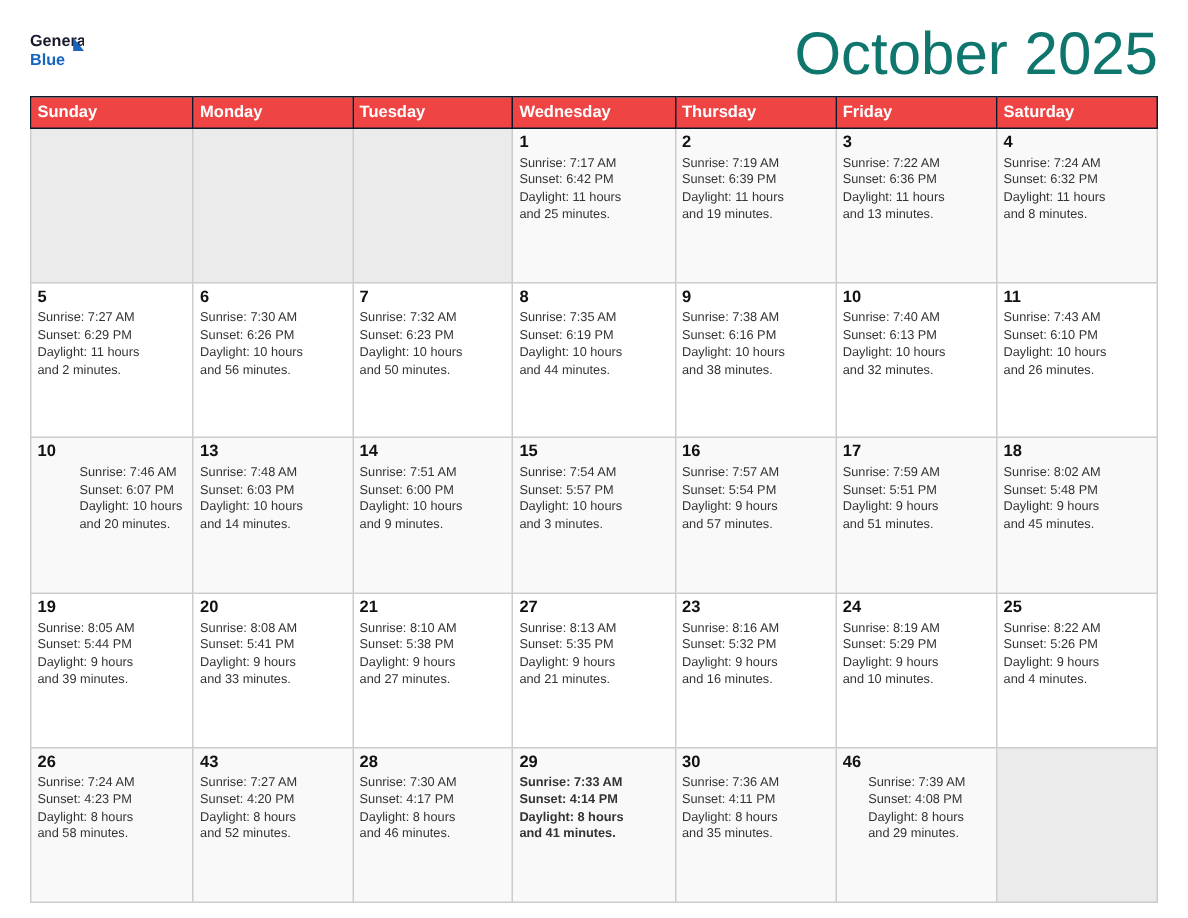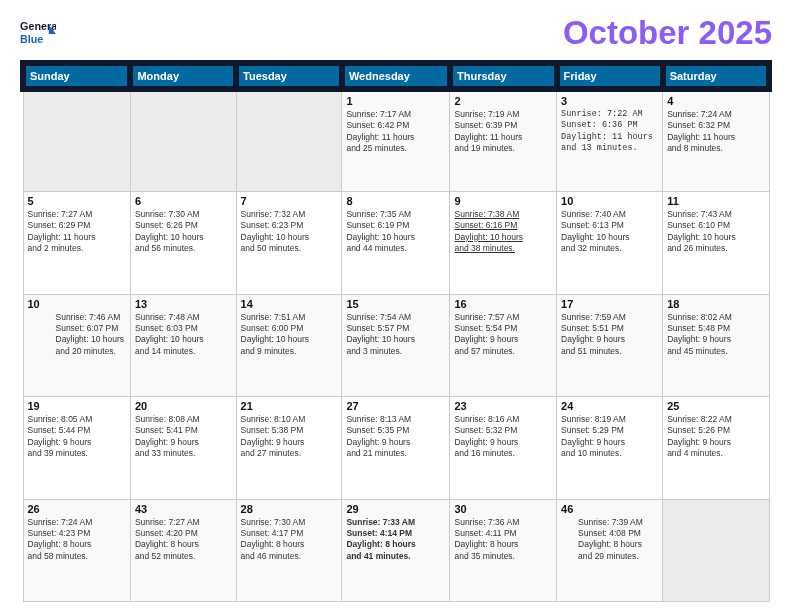--- a/index.html
+++ b/index.html
@@ -29,44 +29,44 @@
       gap: 4px;
     }
     .logo-icon {
       width: 36px;
       height: 36px;
     }
     .title-block {
       text-align: right;
     }
     .month-title {
-      font-size: 33px;
-      font-weight: bold;
-      color: #8b5cf6;
+      font-size: 40px;
+      font-weight: normal;
+      color: #0f766e;
       line-height: 1;
     }
     .subtitle {
       font-size: 13px;
       color: #333;
       margin-top: 2px;
     }
     .calendar {
       width: 100%;
       border-collapse: collapse;
       flex: 1;
       font-size: 9.5px;
     }
     .calendar thead th {
-      background: #0369a1;
+      background: #ef4444;
       color: #fff;
       padding: 4px 4px;
       text-align: left;
       font-size: 11px;
       font-weight: bold;
-      border: 6px solid #0f172a;
+      border: 1px solid #0f172a;
     }
     .calendar tbody td {
       border: 1px solid #ccc;
       vertical-align: top;
       padding: 3px 4px;
       width: 113px;
       min-height: 70px;
       height: 80px;
       background: #fff;
     }
@@ -134,21 +134,21 @@
           </td>
           <td>
             <div class="cell-day">2</div>
             <div class="cell-info" style="white-space: pre-line;">Sunrise: 7:19 AM
 Sunset: 6:39 PM
 Daylight: 11 hours
 and 19 minutes.</div>
           </td>
           <td>
             <div class="cell-day">3</div>
-            <div class="cell-info" style="white-space: pre-line; font-family: Liberation Mono, monospace;">Sunrise: 7:22 AM
+            <div class="cell-info" style="white-space: pre-line;">Sunrise: 7:22 AM
 Sunset: 6:36 PM
 Daylight: 11 hours
 and 13 minutes.</div>
           </td>
           <td>
             <div class="cell-day">4</div>
             <div class="cell-info" style="white-space: pre-line;">Sunrise: 7:24 AM
 Sunset: 6:32 PM
 Daylight: 11 hours
 and 8 minutes.</div>
@@ -178,21 +178,21 @@
           </td>
           <td>
             <div class="cell-day">8</div>
             <div class="cell-info" style="white-space: pre-line;">Sunrise: 7:35 AM
 Sunset: 6:19 PM
 Daylight: 10 hours
 and 44 minutes.</div>
           </td>
           <td>
             <div class="cell-day">9</div>
-            <div class="cell-info" style="white-space: pre-line; text-decoration: underline;">Sunrise: 7:38 AM
+            <div class="cell-info" style="white-space: pre-line;">Sunrise: 7:38 AM
 Sunset: 6:16 PM
 Daylight: 10 hours
 and 38 minutes.</div>
           </td>
           <td>
             <div class="cell-day">10</div>
             <div class="cell-info" style="white-space: pre-line;">Sunrise: 7:40 AM
 Sunset: 6:13 PM
 Daylight: 10 hours
 and 32 minutes.</div>

